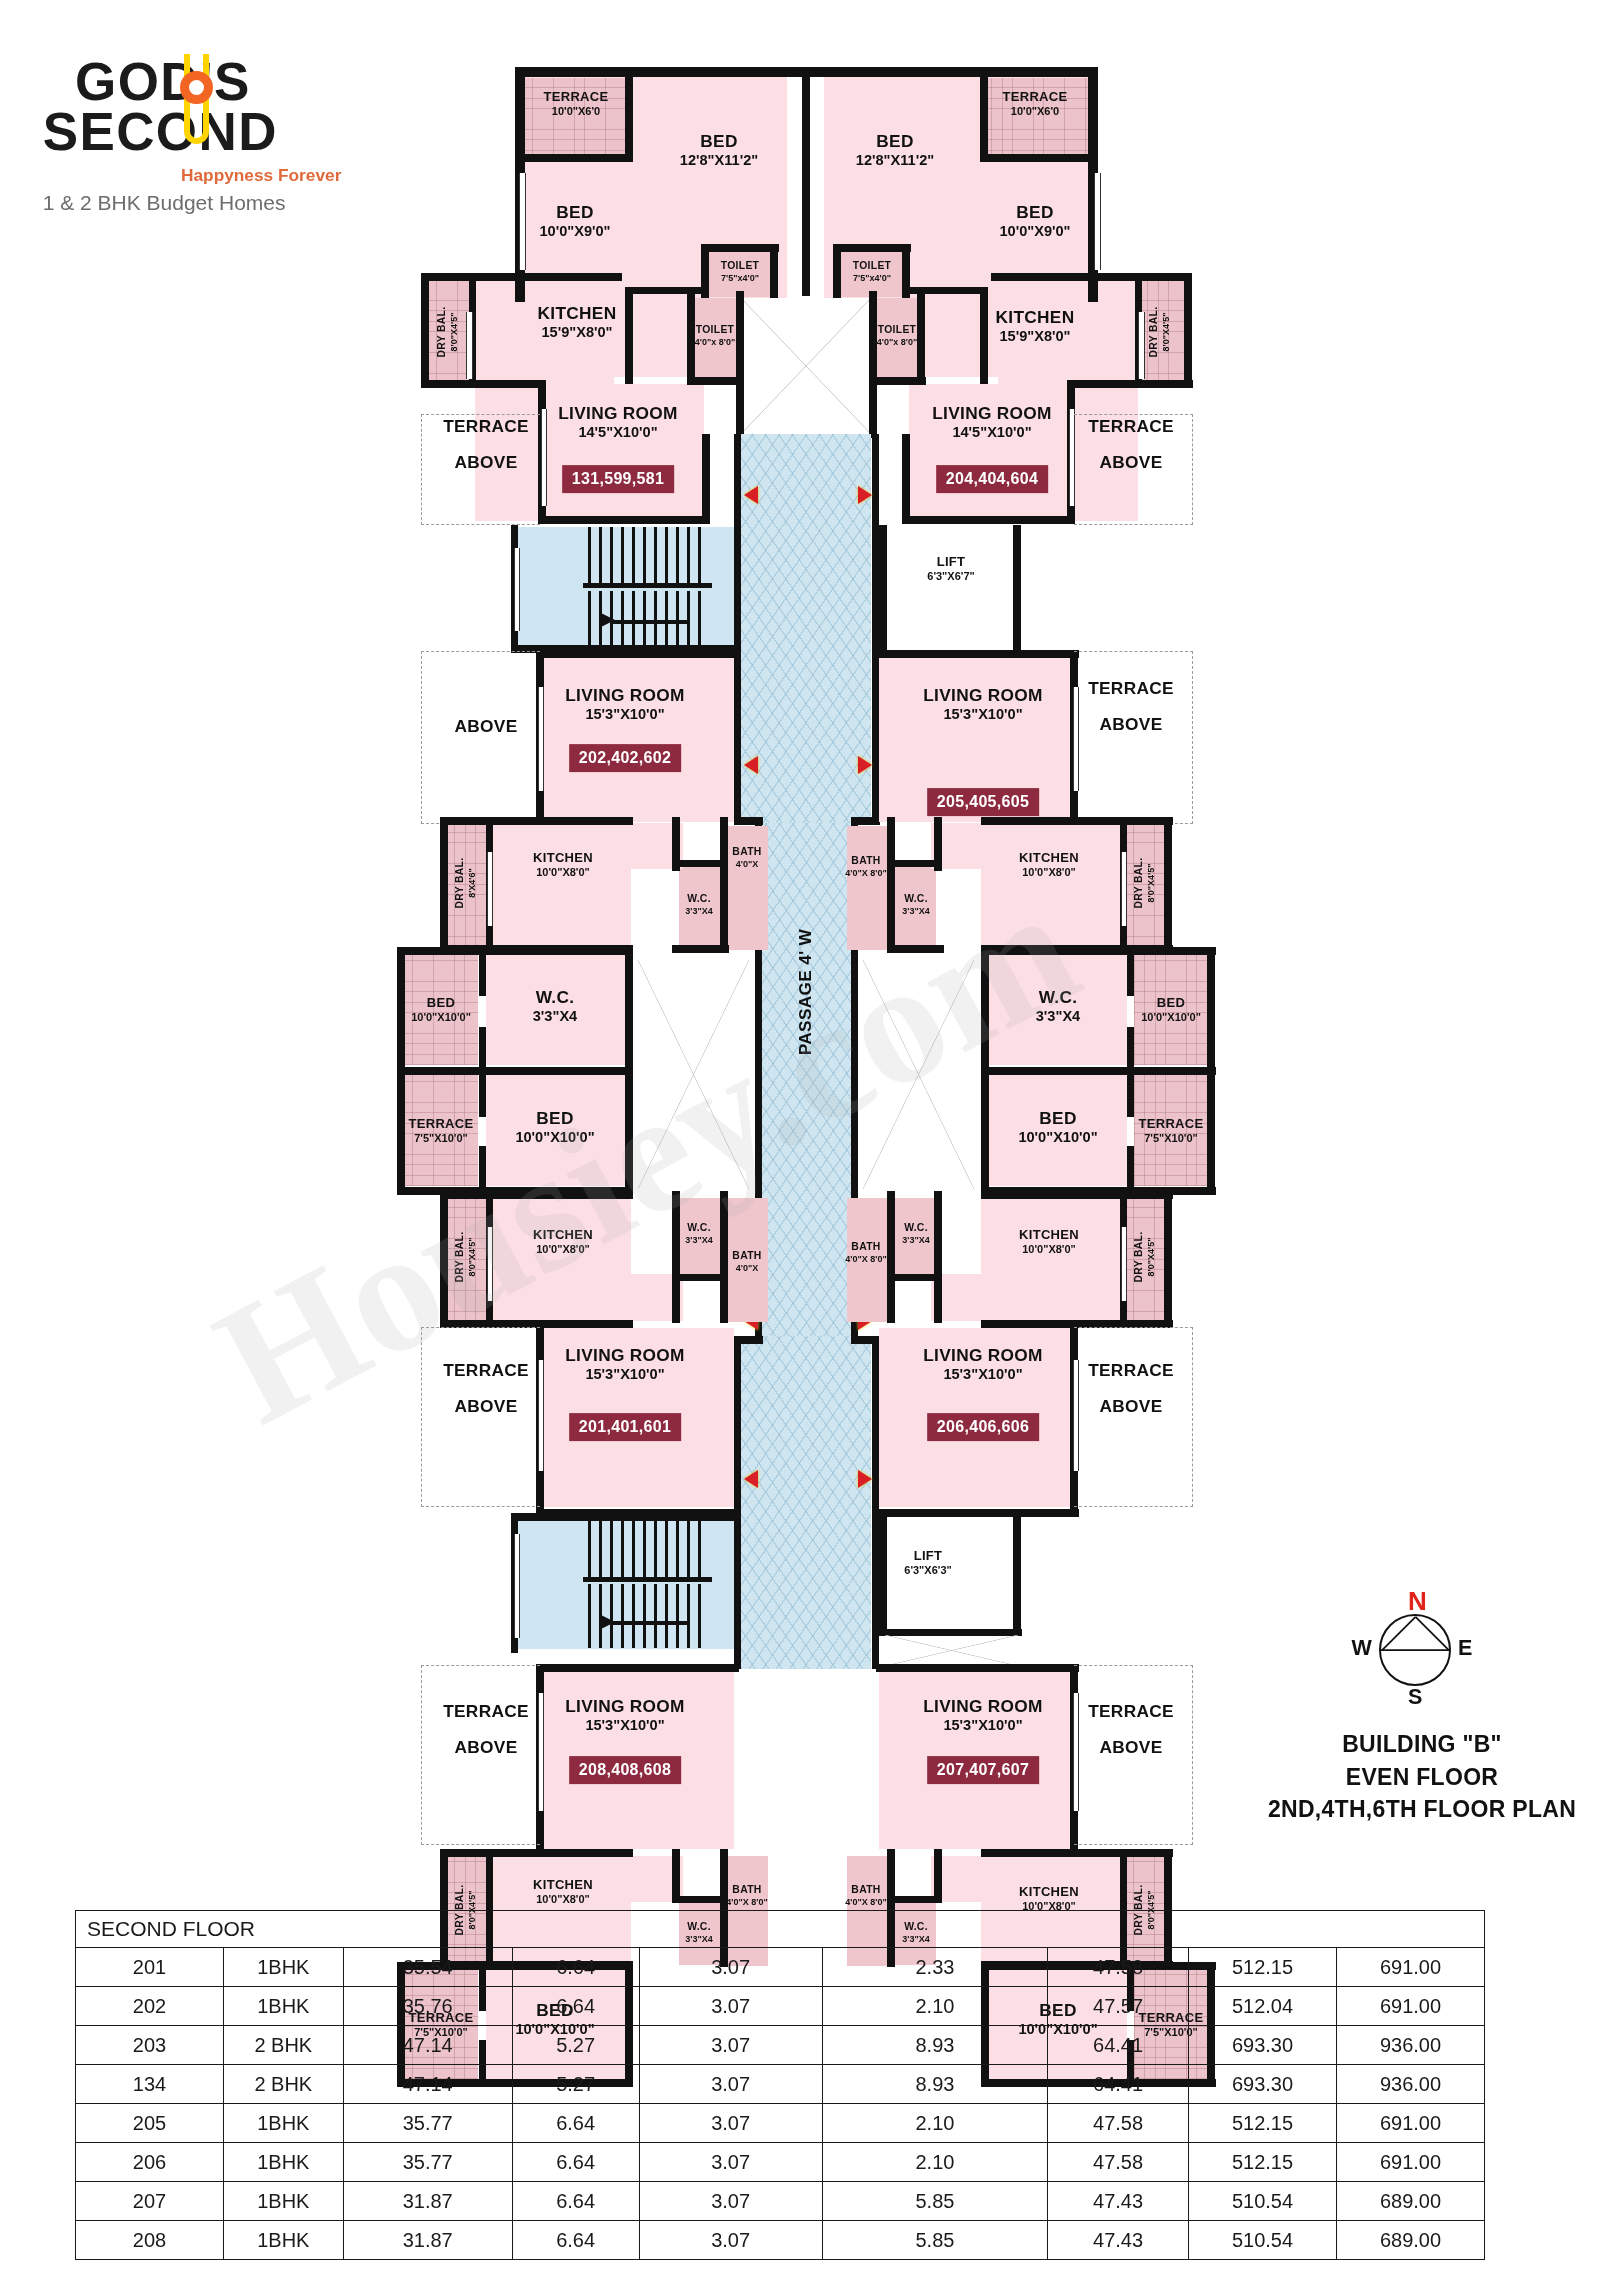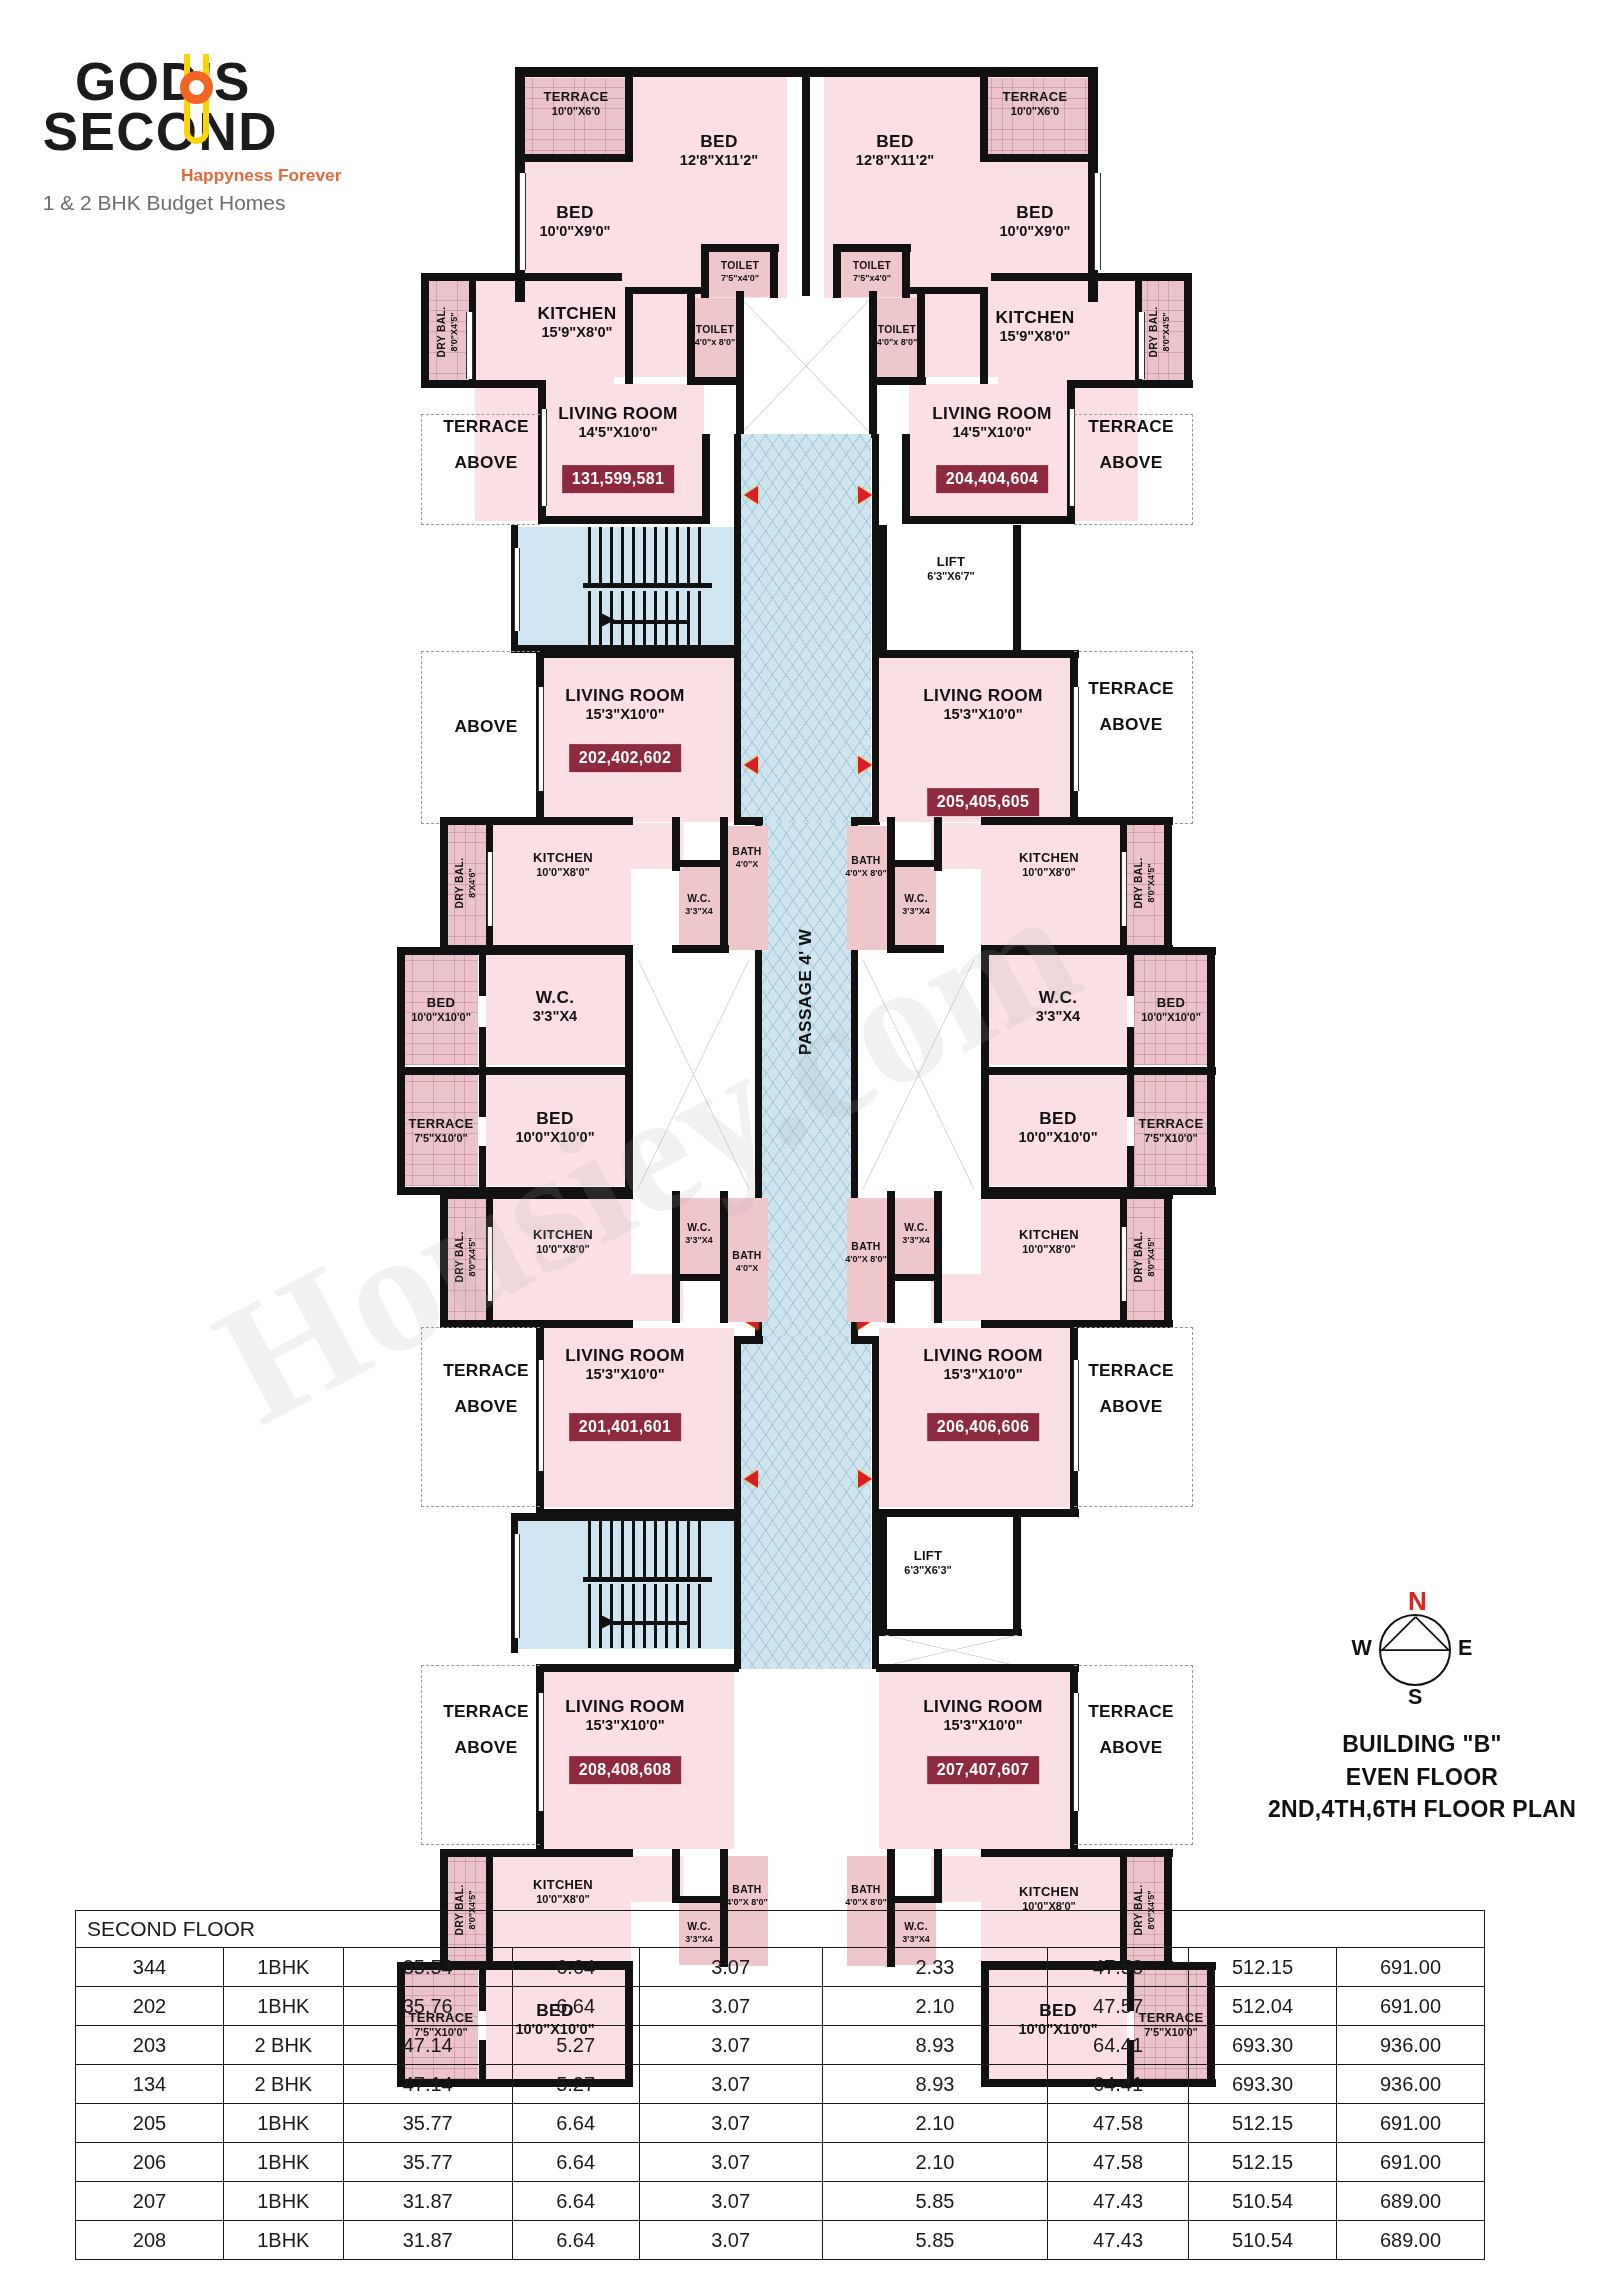--- a/index.html
+++ b/index.html
@@ -757,21 +757,21 @@
         <col class="c6">
         <col class="c7">
         <col class="c8">
         <col class="c9">
       </colgroup>
     <tbody id="table-body">
       <tr>
         <td class="hdr" colspan="9">SECOND FLOOR</td>
       </tr>
     <tr>
-          <td>344</td>
+          <td>201</td>
           <td>1BHK</td>
           <td>35.54</td>
           <td>6.64</td>
           <td>3.07</td>
           <td>2.33</td>
           <td>47.58</td>
           <td>512.15</td>
           <td>691.00</td>
         </tr>
         <tr>

